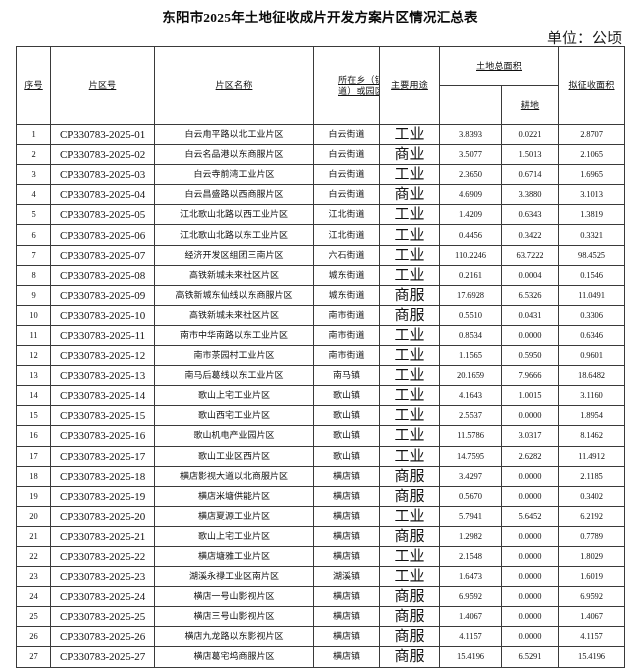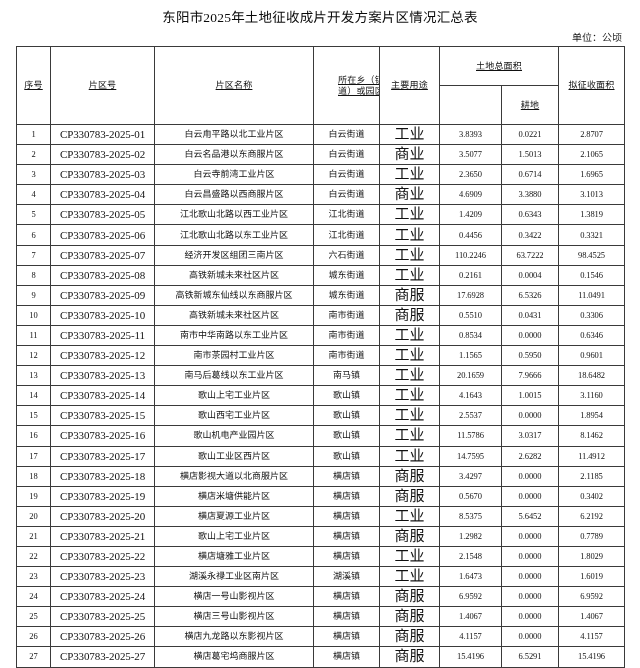--- a/index.html
+++ b/index.html
@@ -18,29 +18,29 @@
   .page {
     width: 640px;
     height: 668px;
     box-sizing: border-box;
     padding: 0;
     position: relative;
   }
   .doc-title {
     text-align: center;
     font-size: 13.5px;
-    font-weight: normal;
+    font-weight: bold;
     letter-spacing: 0.2px;
     margin: 9px 0 0 0;
     line-height: 18px;
     color: #0a0a0a;
   }
   .unit-line {
     text-align: right;
-    font-size: 10px;
+    font-size: 15px;
     line-height: 12px;
     margin: 5px 18px 2px 0;
     color: #1a1a1a;
   }
   .table-wrap {
     margin: 0 16px;
   }
   table.main {
     border-collapse: collapse;
     width: 608px;
@@ -327,21 +327,21 @@
             <td class="num">0.5670</td>
             <td class="num">0.0000</td>
             <td class="num">0.3402</td>
           </tr>
           <tr>
             <td class="col-idx">20</td>
             <td class="col-code">CP330783-2025-20</td>
             <td class="col-name">横店夏源工业片区</td>
             <td class="col-town">横店镇</td>
             <td class="col-use">工业</td>
-            <td class="num">8.5375</td>
+            <td class="num">5.7941</td>
             <td class="num">5.6452</td>
             <td class="num">6.2192</td>
           </tr>
           <tr>
             <td class="col-idx">21</td>
             <td class="col-code">CP330783-2025-21</td>
             <td class="col-name">歌山上宅工业片区</td>
             <td class="col-town">横店镇</td>
             <td class="col-use">商服</td>
             <td class="num">1.2982</td>

